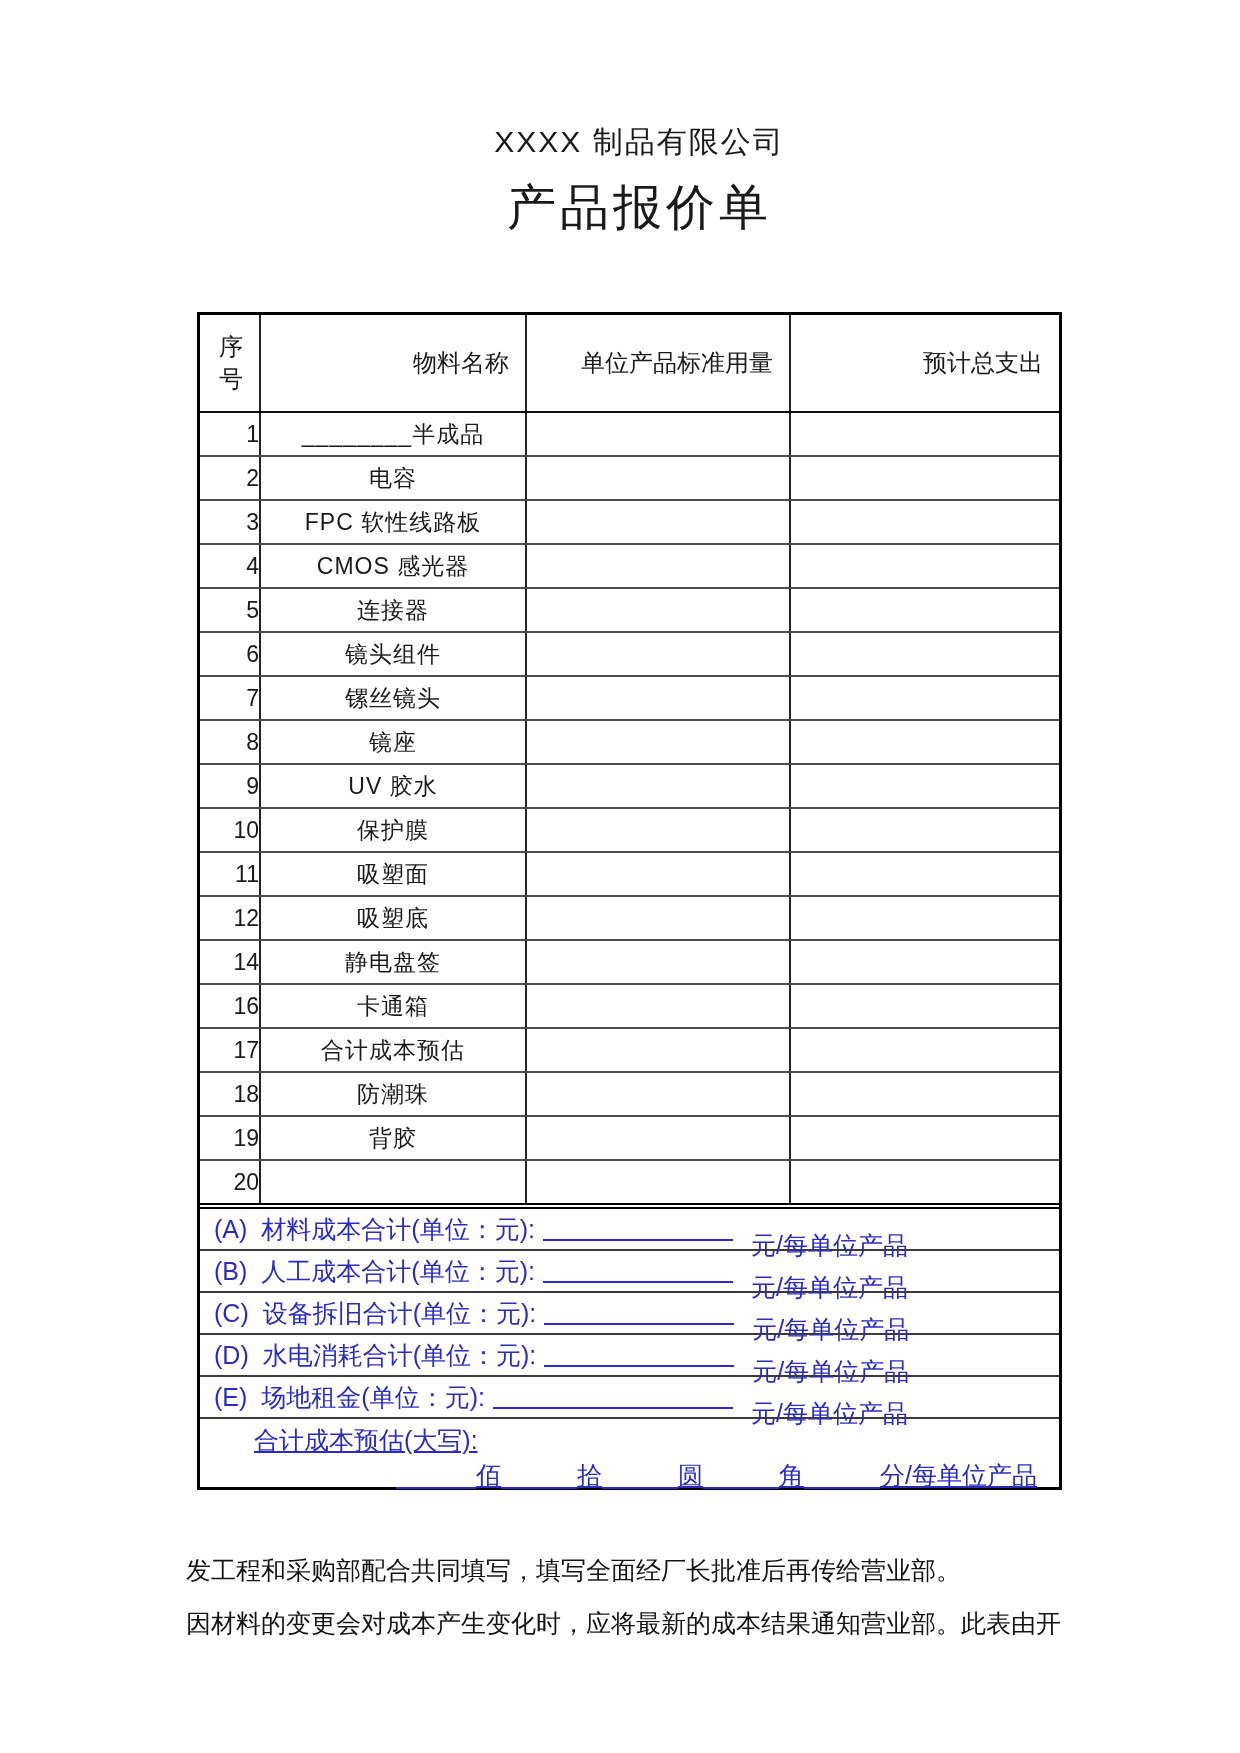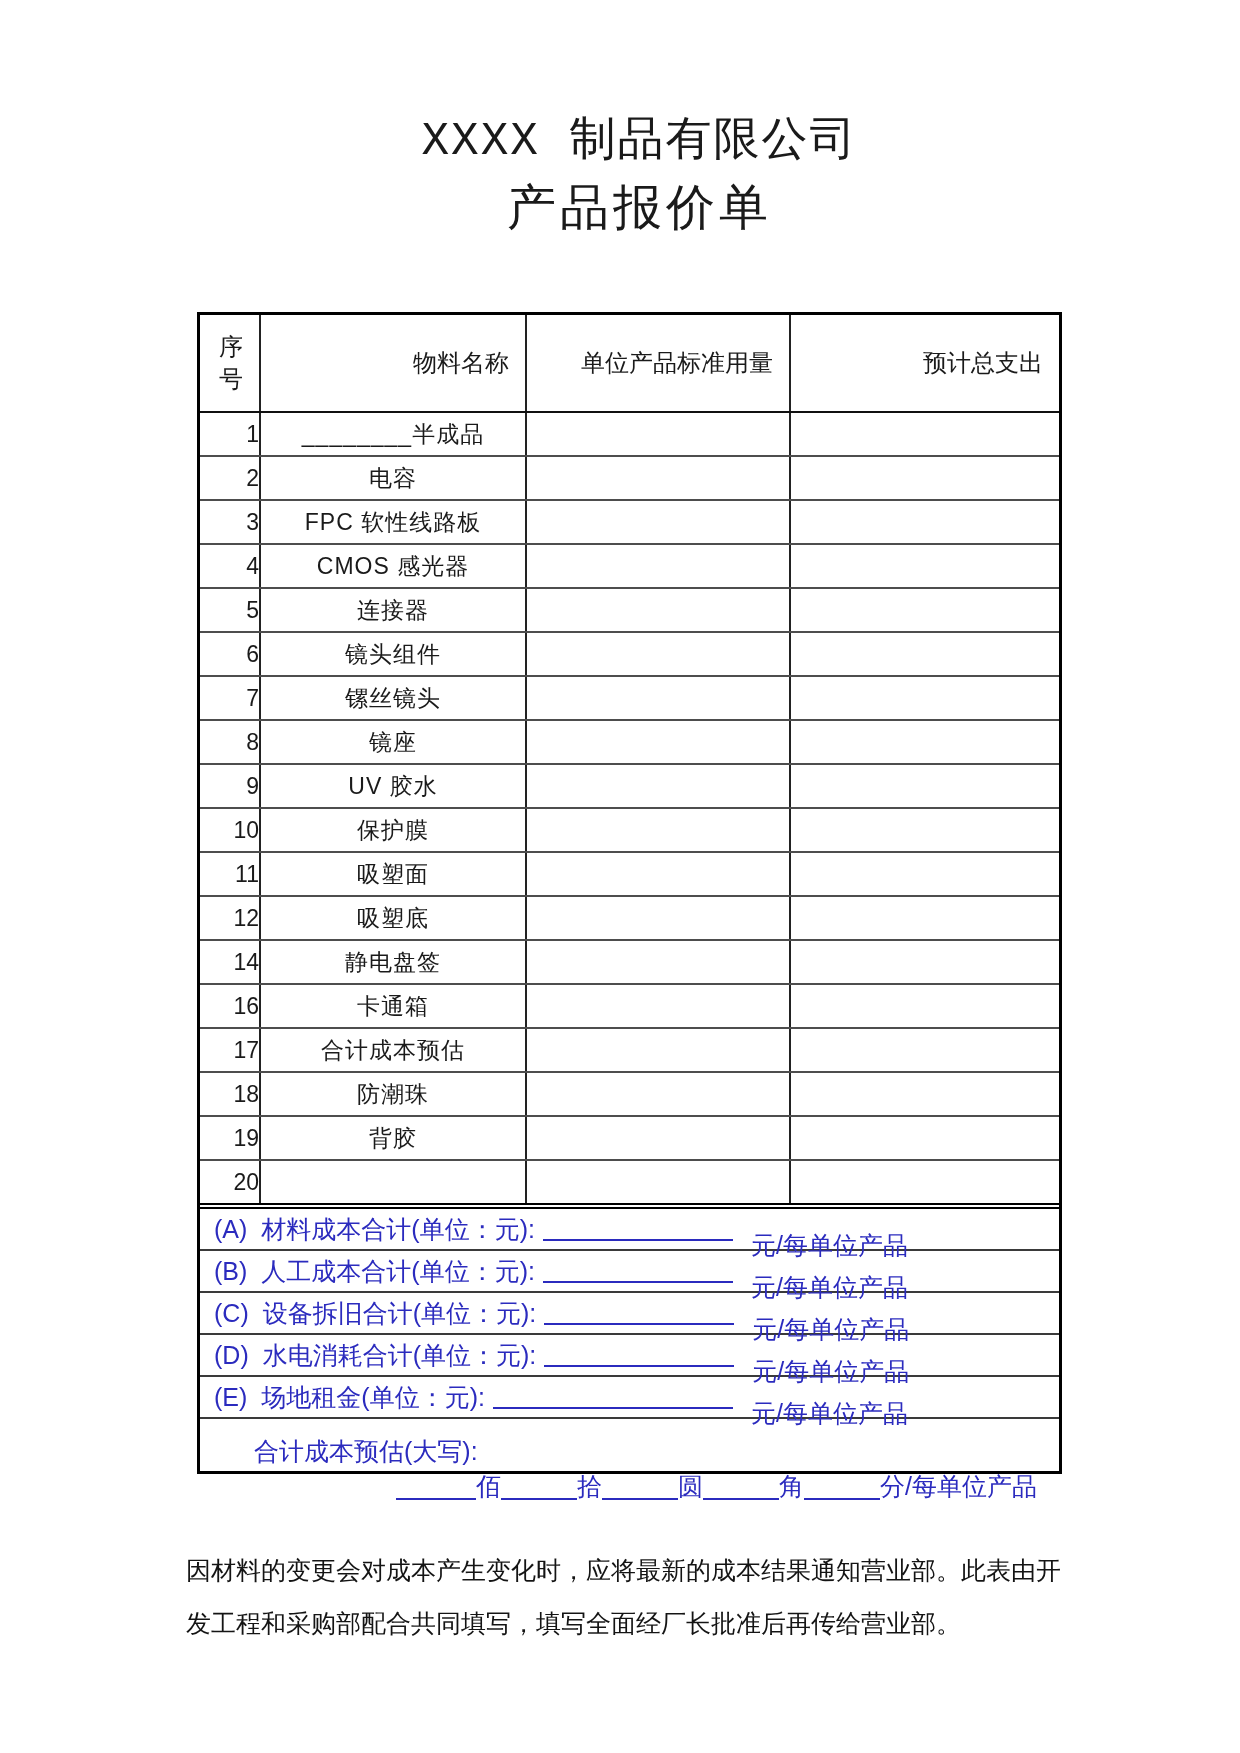--- a/index.html
+++ b/index.html
@@ -2,21 +2,21 @@
 <html><head>
 <meta charset="utf-8">
 <style>
   html,body{margin:0;padding:0;background:#fff;}
   .page{
     position:relative;width:1240px;height:1753px;background:#ffffff;
     font-family:"Liberation Sans","DejaVu Sans",sans-serif;color:#1a1a1a;overflow:hidden;
   }
   
   .titles{position:absolute;left:197px;top:112px;width:885px;text-align:center;}
-  .title1{font-family:Liberation Mono, monospace;font-size:46px;line-height:60px;letter-spacing:2px;}
+  .title1{font-family:Liberation Sans, sans-serif;font-size:30px;line-height:60px;letter-spacing:2px;}
   .title2{font-size:49px;line-height:58px;margin-top:6px;letter-spacing:4px;}
   
   .sheet{
     position:absolute;left:197px;top:312px;width:865px;box-sizing:border-box;
     border:3px solid #000;
   }
   table.grid{border-collapse:collapse;width:100%;table-layout:fixed;}
   table.grid th{
     height:46px;font-weight:400;font-size:24px;border-bottom:2px solid #101010;
     text-align:right;vertical-align:middle;padding:16px;
@@ -38,21 +38,21 @@
     font-size:25px;padding-left:14px;box-sizing:border-box;
   }
   .sid{margin-right:14px;}
   .blank{
     display:inline-block;height:22px;border-bottom:2px solid #2B2BBE;
     margin:0 8px;vertical-align:baseline;
   }
   .blank.w-std{width:190px;}
   .blank.w-long{width:240px;}
   .ssuffix{margin-left:10px;margin-top:33px;}
-  .totalrow{height:52px;box-sizing:border-box;padding-top:17px;font-size:25px;color:#2B2BBE;}
+  .totalrow{height:68px;box-sizing:border-box;padding-top:6px;font-size:25px;color:#2B2BBE;text-decoration:underline;}
   .total-label{margin-left:54px;line-height:30px;}
   .units-line{
     display:flex;justify-content:flex-end;align-items:flex-end;
     padding-right:22px;margin-top:6px;line-height:28px;
   }
   .ublank{display:inline-block;height:24px;border-bottom:2px solid #2B2BBE;}
   .ublank.first{width:80px;}
   .ublank.mid{width:76px;}
   
   .footer{position:absolute;left:186px;top:1544px;width:886px;font-size:25px;line-height:53px;color:#141414;}
@@ -239,17 +239,17 @@
             <span class="ublank mid"></span>
             <span>角</span>
             <span class="ublank mid"></span>
             <span>分/每单位产品</span>
         </div>
       </div>
     </div>
   </div>
 
   <div class="footer">
+    <div>发工程和采购部配合共同填写，填写全面经厂长批准后再传给营业部。</div>
     <div>因材料的变更会对成本产生变化时，应将最新的成本结果通知营业部。此表由开</div>
-    <div>发工程和采购部配合共同填写，填写全面经厂长批准后再传给营业部。</div>
   </div>
 
 </div>
 
 </body></html>

